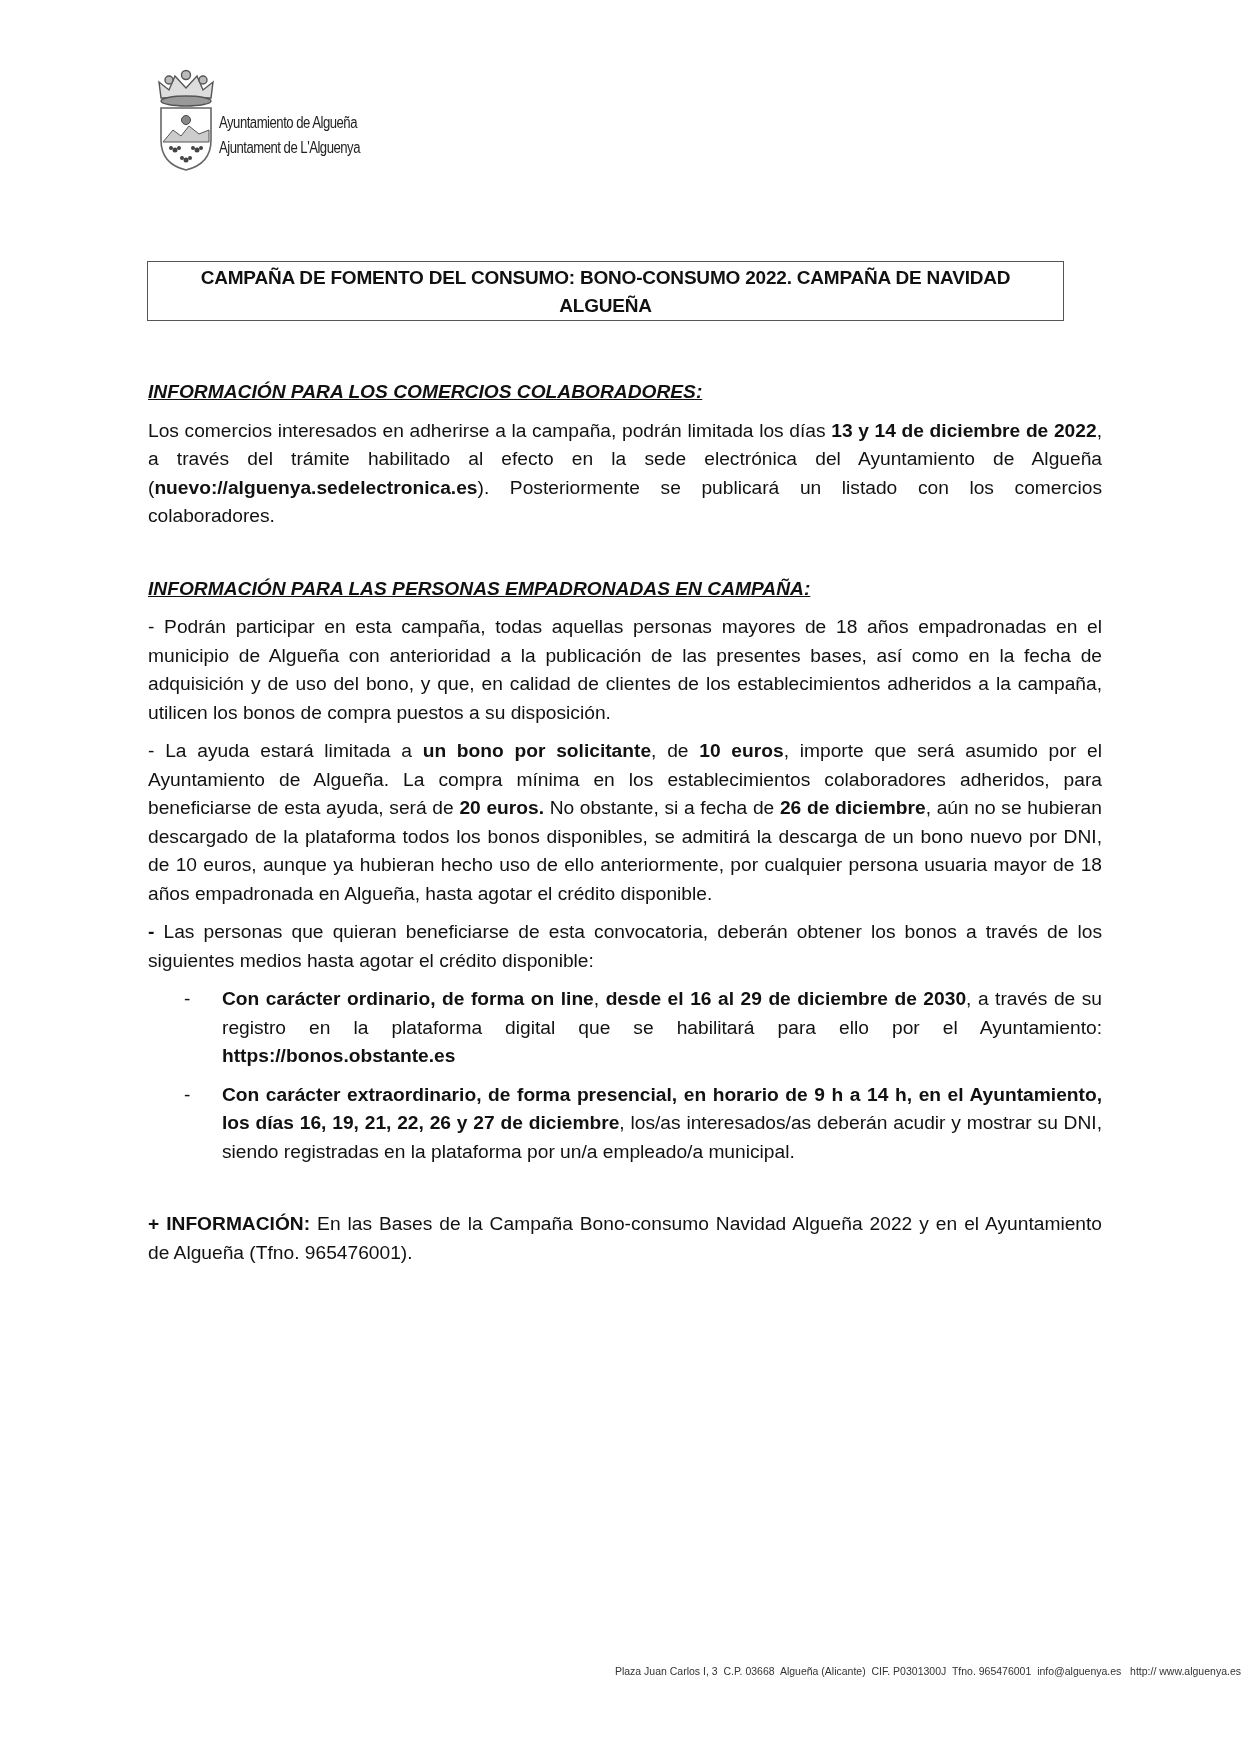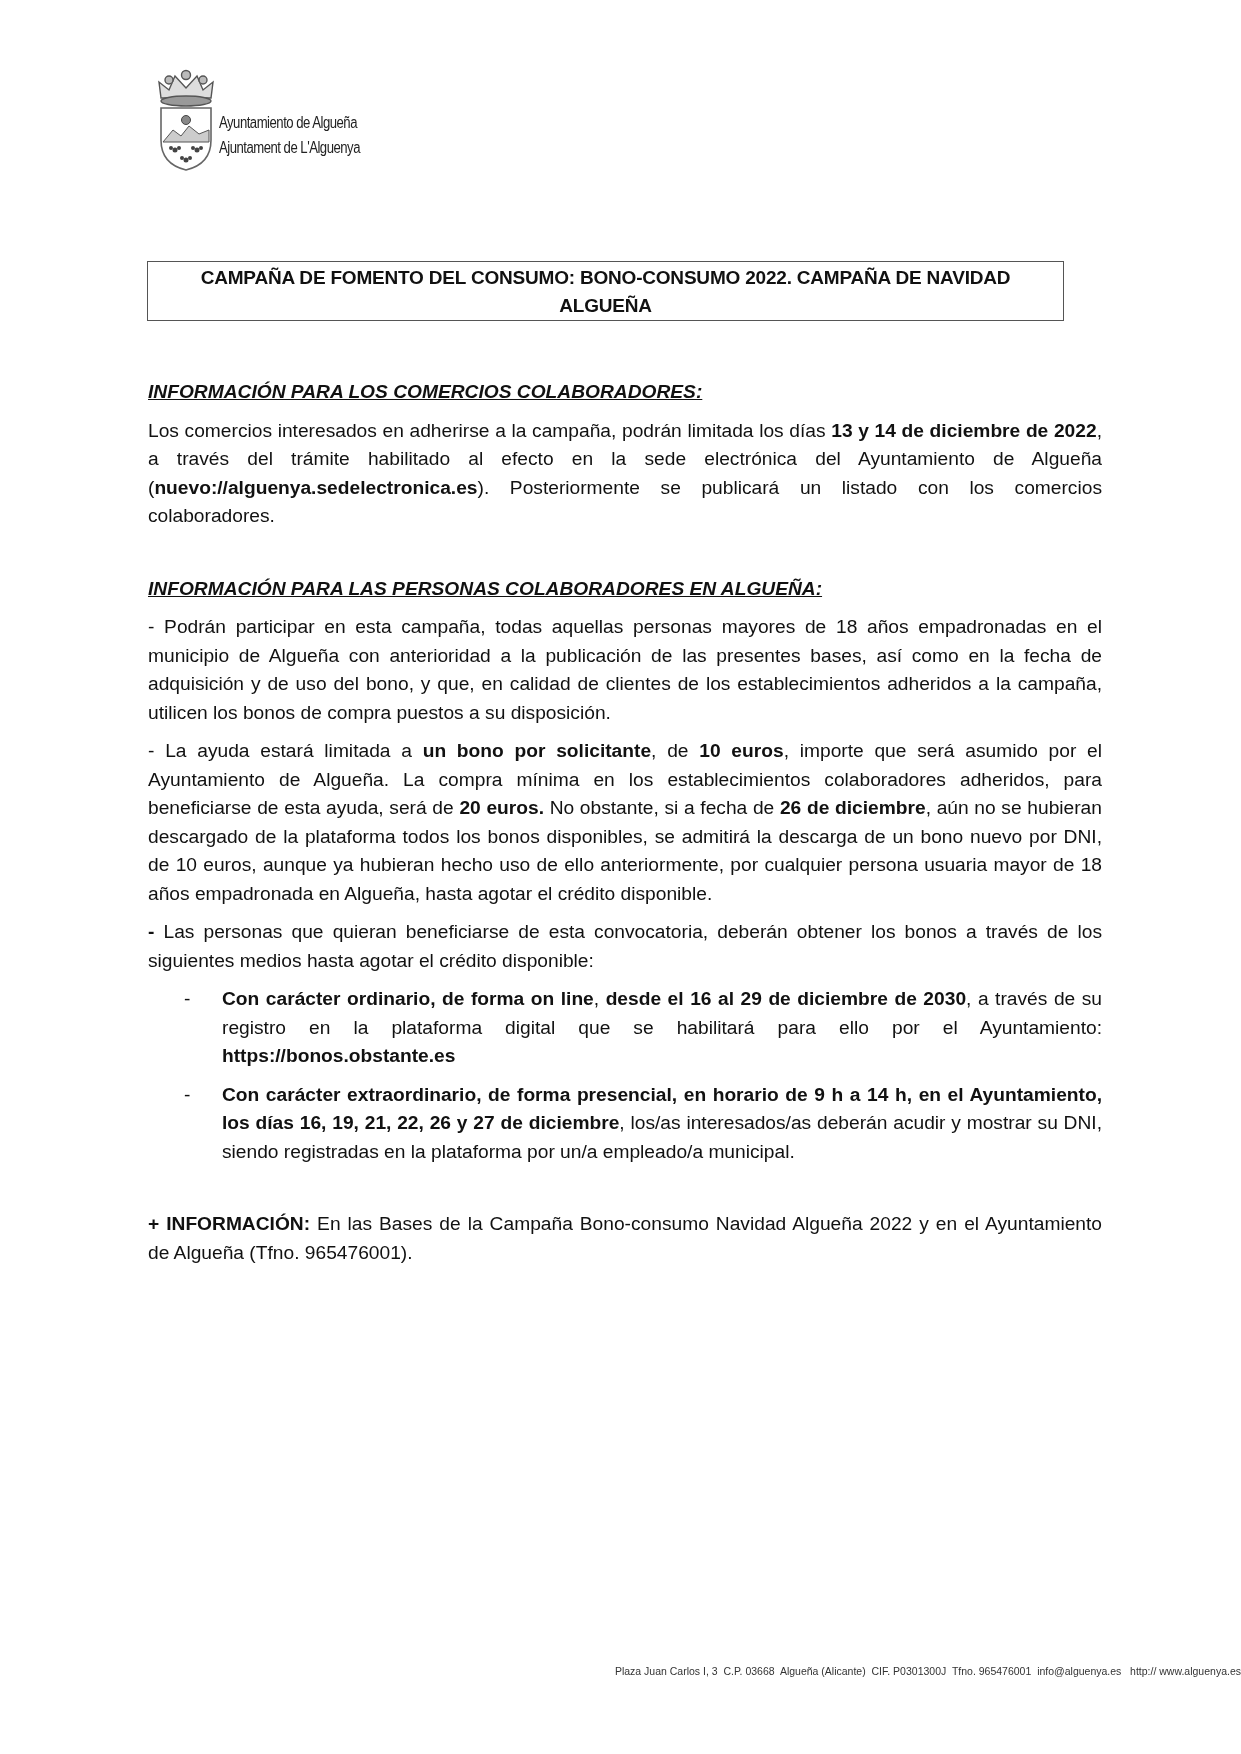--- a/index.html
+++ b/index.html
@@ -74,21 +74,21 @@
   </div>
 
   <div class="content">
 
     <div class="sec1">
       <div class="heading">INFORMACIÓN PARA LOS COMERCIOS COLABORADORES:</div>
       <p><span>Los comercios interesados en adherirse a la campaña, podrán limitada los días </span><b>13 y 14 de diciembre de 2022</b><span>, a través del trámite habilitado al efecto en la sede electrónica del Ayuntamiento de Algueña (</span><b>nuevo://alguenya.sedelectronica.es</b><span>). Posteriormente se publicará un listado con los comercios colaboradores.</span></p>
     </div>
 
     <div>
-      <div class="heading">INFORMACIÓN PARA LAS PERSONAS COLABORADORES EN ALGUEÑA:</div>
+      <div class="heading">INFORMACIÓN PARA LAS PERSONAS EMPADRONADAS EN CAMPAÑA:</div>
       <p class="gap">- Podrán participar en esta campaña, todas aquellas personas mayores de 18 años empadronadas en el municipio de Algueña con anterioridad a la publicación de las presentes bases, así como en la fecha de adquisición y de uso del bono, y que, en calidad de clientes de los establecimientos adheridos a la campaña, utilicen los bonos de compra puestos a su disposición.</p>
       <p class="gap"><span>- La ayuda estará limitada a </span><b>un bono por solicitante</b><span>, de </span><b>10 euros</b><span>, importe que será asumido por el Ayuntamiento de Algueña. La compra mínima en los establecimientos colaboradores adheridos, para beneficiarse de esta ayuda, será de </span><b>20 euros.</b><span> No obstante, si a fecha de </span><b>26 de diciembre</b><span>, aún no se hubieran descargado de la plataforma todos los bonos disponibles, se admitirá la descarga de un bono nuevo por DNI, de 10 euros, aunque ya hubieran hecho uso de ello anteriormente, por cualquier persona usuaria mayor de 18 años empadronada en Algueña, hasta agotar el crédito disponible.</span></p>
       <p class="gap"><b>-</b><span> Las personas que quieran beneficiarse de esta convocatoria, deberán obtener los bonos a través de los siguientes medios hasta agotar el crédito disponible:</span></p>
       <ul class="list">
         <li><span class="dash">-</span><b>Con carácter ordinario, de forma on line</b><span>, </span><b>desde el 16 al 29 de diciembre de 2030</b><span>, a través de su registro en la plataforma digital que se habilitará para ello por el Ayuntamiento: </span><b>https://bonos.obstante.es</b></li>
         <li><span class="dash">-</span><b>Con carácter extraordinario, de forma presencial, en horario de 9 h a 14 h, en el Ayuntamiento, los días 16, 19, 21, 22, 26 y 27 de diciembre</b><span>, los/as interesados/as deberán acudir y mostrar su DNI, siendo registradas en la plataforma por un/a empleado/a municipal.</span></li>
       </ul>
     </div>
 
     <p class="more"><b>+ INFORMACIÓN:</b><span> En las Bases de la Campaña Bono-consumo Navidad Algueña 2022 y en el Ayuntamiento de Algueña (Tfno. 965476001).</span></p>

